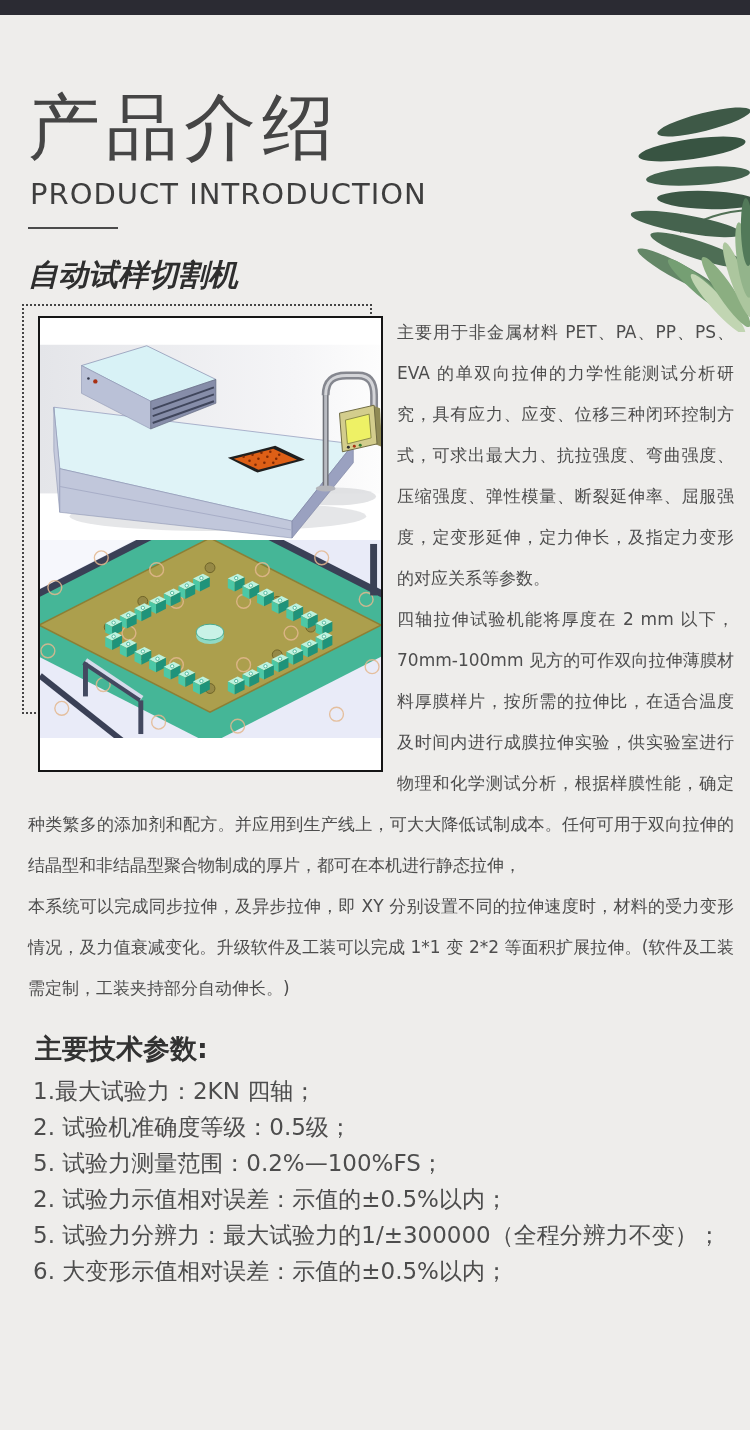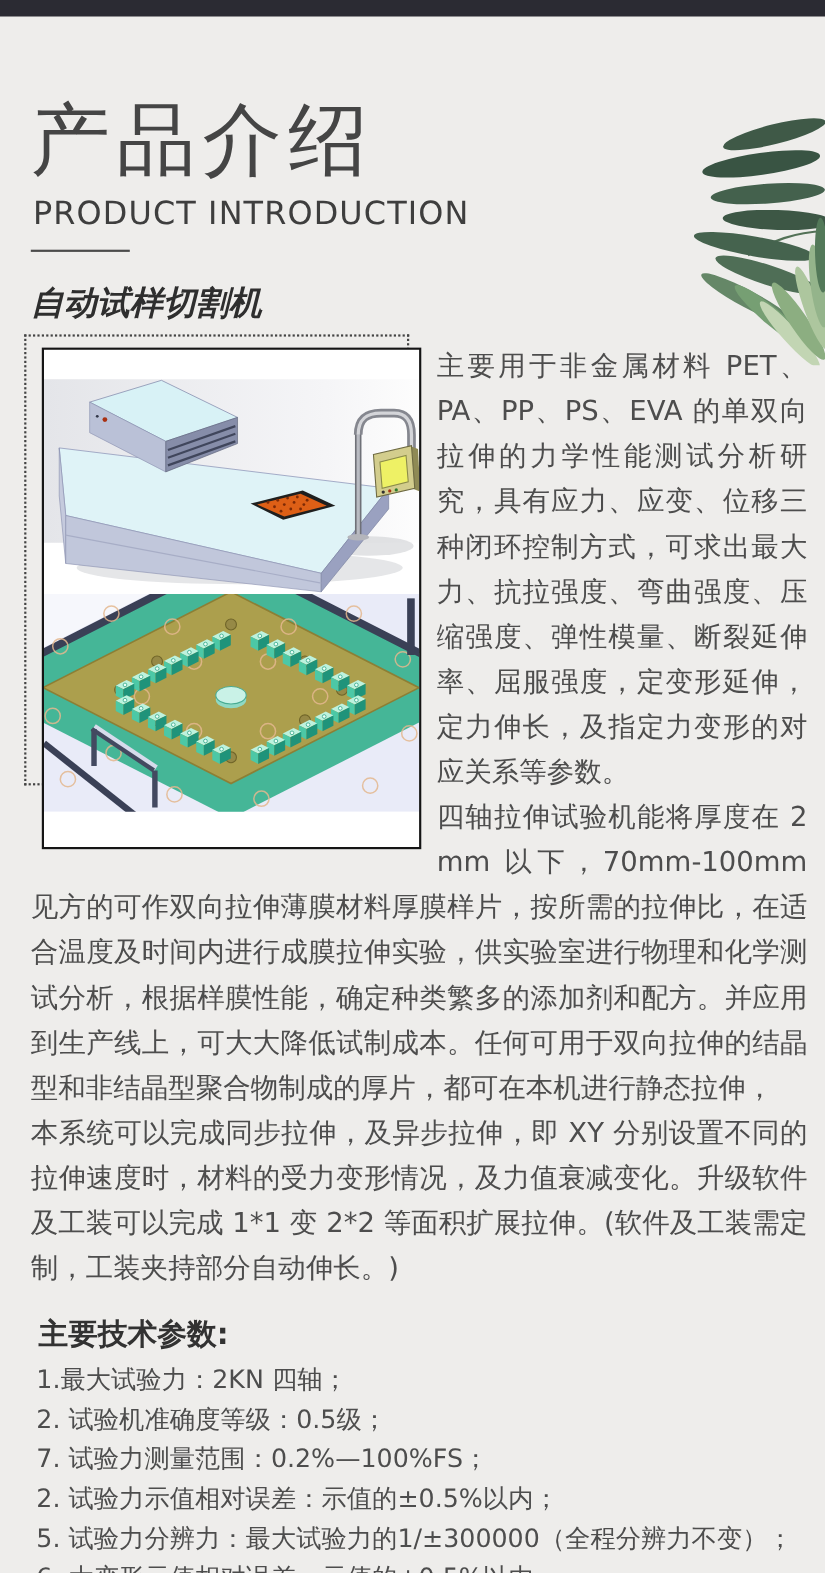--- a/index.html
+++ b/index.html
@@ -6,21 +6,21 @@
   body{width:750px;height:1430px;overflow:hidden;background:#eeedeb;
        font-family:"DejaVu Sans","Liberation Sans",sans-serif;}
   .page{position:relative;width:750px;height:1430px;overflow:hidden;}
   .topbar{width:750px;height:15px;background:#2b2b33;}
   .leaf{position:absolute;top:92px;right:0;width:140px;height:240px;pointer-events:none;}
   h1.title{margin:70px 0 0 28px;font-size:72px;line-height:84px;letter-spacing:6px;
            color:#454545;font-weight:normal;}
   .en-sub{margin:8px 0 0 30px;font-size:29px;letter-spacing:1px;color:#3e3e3e;}
   .divider{margin:16px 0 0 28px;width:90px;height:2px;background:#4b4b4b;}
   h2.product{margin:26px 0 0 28px;font-size:30px;color:#2e2e2e;font-weight:600;font-style:italic;}
-  .content{margin:16px 16px 0 28px;font-size:25px;line-height:41px;color:#4d4d4d;
+  .content{margin:16px 16px 0 28px;font-size:17px;line-height:41px;color:#4d4d4d;
            text-align:justify;}
   .content p{margin:0;}
   .figure-wrap{float:left;width:361px;height:468px;margin:-8px 14px 10px -6px;position:relative;}
   .dotted-frame{position:absolute;left:0;top:0;width:346px;height:406px;border:2px dotted #444;}
   .panel{position:absolute;left:16px;top:12px;width:341px;height:452px;background:#ffffff;
          border:2px solid #151515;}
   .panel svg{display:block;}
   .specs{margin:22px 16px 0 33px;}
   .specs h3{margin:0 0 6px 2px;font-size:27px;color:#323232;font-weight:bold;}
   .specs ul{margin:0;padding:0;list-style:none;}
@@ -225,20 +225,20 @@
     <p>主要用于非金属材料 PET、PA、PP、PS、EVA 的单双向拉伸的力学性能测试分析研究，具有应力、应变、位移三种闭环控制方式，可求出最大力、抗拉强度、弯曲强度、压缩强度、弹性模量、断裂延伸率、屈服强度，定变形延伸，定力伸长，及指定力变形的对应关系等参数。</p>
     <p>四轴拉伸试验机能将厚度在 2 mm 以下，70mm-100mm 见方的可作双向拉伸薄膜材料厚膜样片，按所需的拉伸比，在适合温度及时间内进行成膜拉伸实验，供实验室进行物理和化学测试分析，根据样膜性能，确定种类繁多的添加剂和配方。并应用到生产线上，可大大降低试制成本。任何可用于双向拉伸的结晶型和非结晶型聚合物制成的厚片，都可在本机进行静态拉伸，</p>
     <p>本系统可以完成同步拉伸，及异步拉伸，即 XY 分别设置不同的拉伸速度时，材料的受力变形情况，及力值衰减变化。升级软件及工装可以完成 1*1 变 2*2 等面积扩展拉伸。(软件及工装需定制，工装夹持部分自动伸长。)</p>
   </div>
 
   <div class="specs">
     <h3>主要技术参数:</h3>
     <ul>
       <li>1.最大试验力：2KN 四轴；</li>
       <li>2. 试验机准确度等级：0.5级；</li>
-      <li>7. 试验力测量范围：0.2%—100%FS；</li>
+      <li>5. 试验力测量范围：0.2%—100%FS；</li>
       <li>2. 试验力示值相对误差：示值的±0.5%以内；</li>
       <li>5. 试验力分辨力：最大试验力的1/±300000（全程分辨力不变）；</li>
       <li>6. 大变形示值相对误差：示值的±0.5%以内；</li>
     </ul>
   </div>
 
 </div>
 
 </body></html>

